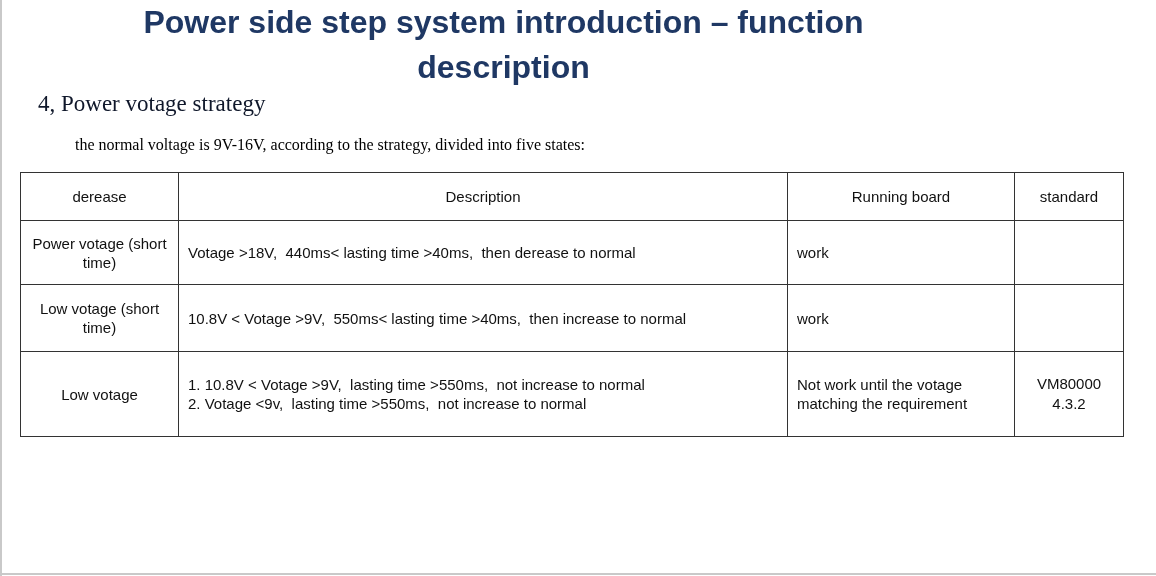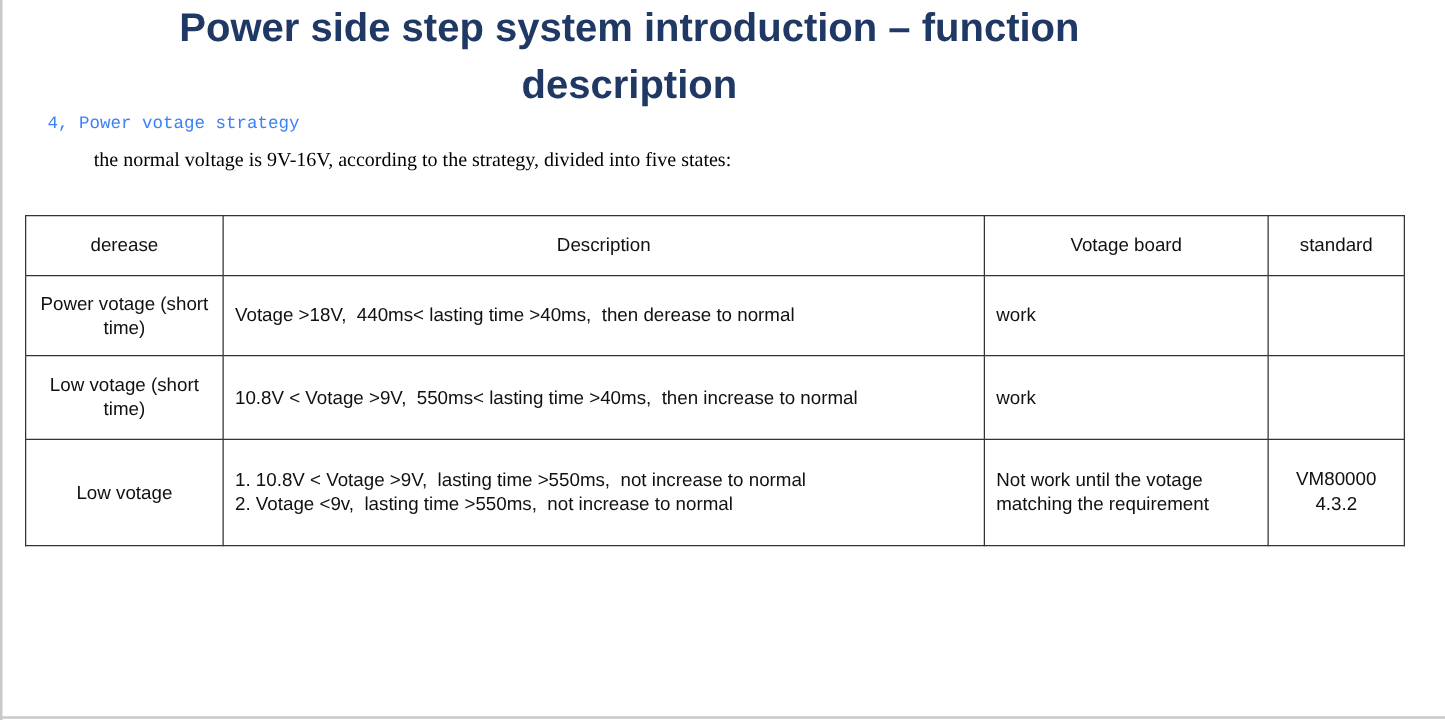--- a/index.html
+++ b/index.html
@@ -11,25 +11,25 @@
 
   .page-title {
     position:absolute; top:0; left:0; width:1007px;
     text-align:center; color:#1F3864;
     font-size:32px; line-height:45px; font-weight:bold;
     white-space:pre-line;
   }
 
   .section-heading {
     position:absolute; left:38px; top:91px;
-    font-family:Liberation Mono, monospace;
-    font-size:14px; color:#3b82f6;
+    font-family:Liberation Serif, serif;
+    font-size:23px; color:#0f172a;
   }
   .intro-text {
-    position:absolute; left:75px; top:120px;
+    position:absolute; left:75px; top:136px;
     font-family:"Liberation Serif", serif;
     font-size:16px; color:#000;
   }
 
   table.voltage-table {
     position:absolute; left:20px; top:172px;
     width:1103px; table-layout:fixed; border-collapse:collapse;
     font-size:15px; color:#111;
   }
   .voltage-table col.c-votage   { width:158px; }
@@ -76,21 +76,21 @@
   <colgroup>
     <col class="c-votage">
       <col class="c-desc">
       <col class="c-running">
       <col class="c-standard">
   </colgroup>
   <tbody>
       <tr class="r-header">
     <th>derease</th>
     <th>Description</th>
-    <th>Votage board</th>
+    <th>Running board</th>
     <th>standard</th>
   </tr>
 
 
   <tr class="r1">
     <td class="cell-votage">Power votage (short time)</td>
     <td class="cell-desc">Votage &gt;18V,  440ms&lt; lasting time &gt;40ms,  then derease to normal</td>
     <td class="cell-running">work</td>
     <td class="cell-standard"></td>
   </tr>

